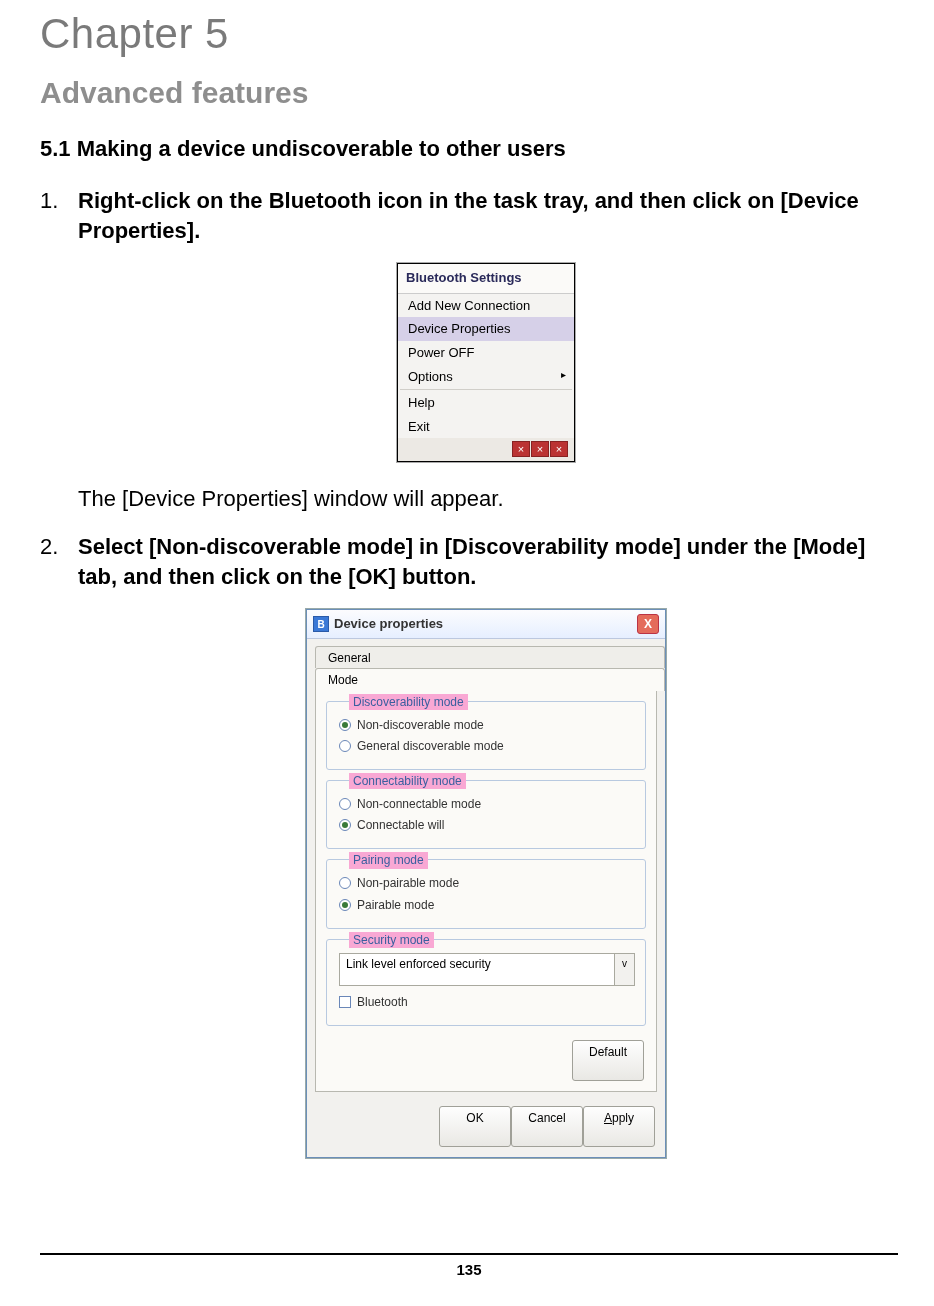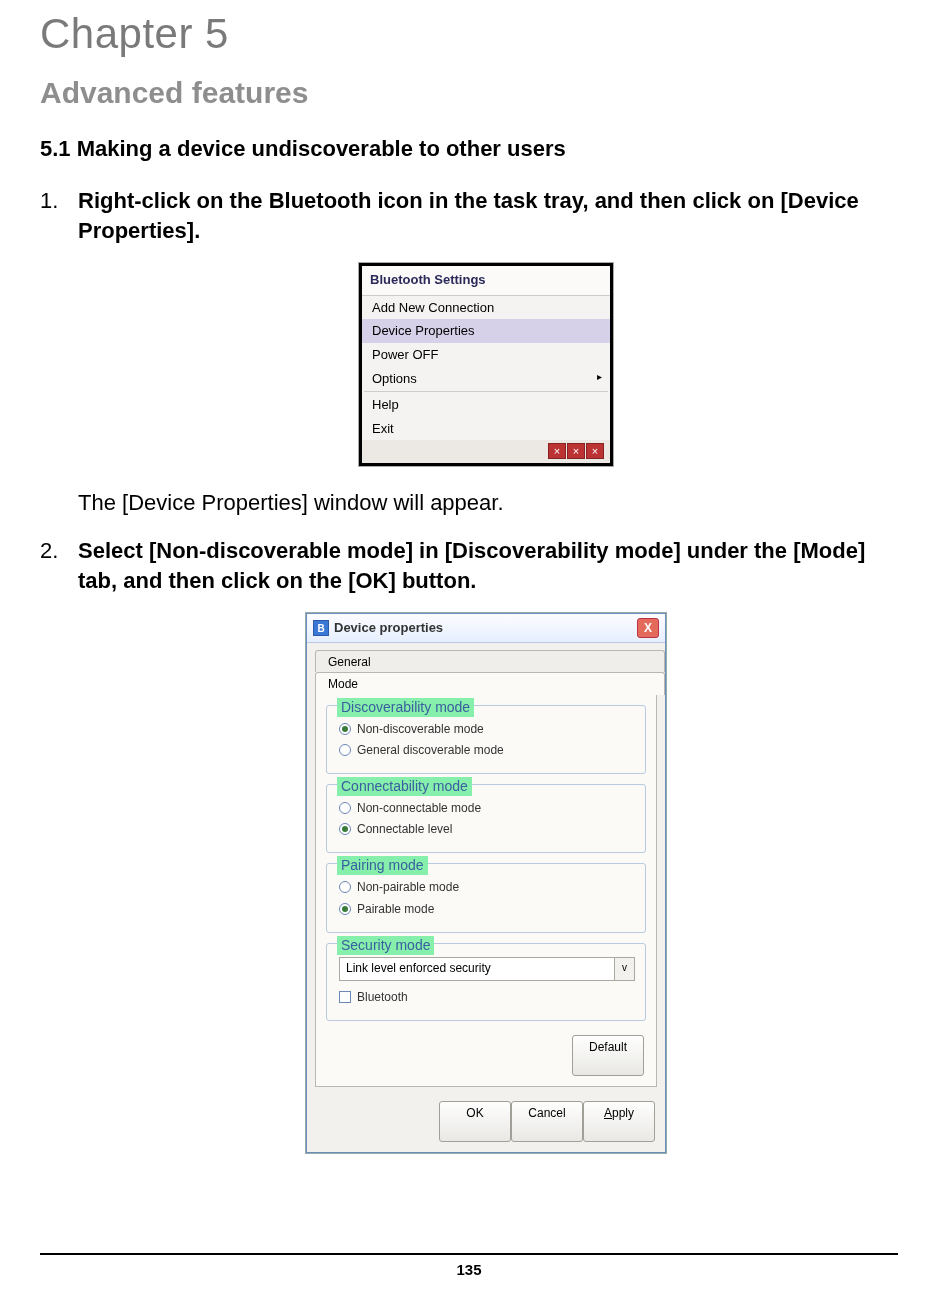--- a/index.html
+++ b/index.html
@@ -47,23 +47,23 @@
       top: 0;
       font-weight: normal;
     }
     .bold { font-weight: bold; }
     .step-body { font-size: 22px; margin-top: 18px; margin-bottom: 18px; }
     .img-wrap { text-align: center; margin: 18px 0 22px 0; }
 
     
     .ctx-frame {
       display: inline-block;
-      border: 3px solid #000000;
+      border: 1px solid #000000;
       background: #f4f3f1;
-      width: 254px;
+      width: 178px;
       text-align: left;
       box-shadow: 0 0 0 1px #aaa;
     }
     .ctx-title {
       font-size: 13px;
       font-weight: bold;
       padding: 5px 8px 6px 8px;
       color: #2a2a5a;
       border-bottom: 1px solid #ccc;
       background: #fbfaf8;
@@ -141,24 +141,24 @@
     .fieldset {
       border: 1px solid #b8c9e0;
       border-radius: 3px;
       padding: 10px 10px 10px 12px;
       margin-bottom: 10px;
       position: relative;
       background: #fbfaf7;
     }
     .legend {
       position: absolute;
-      top: -8px; left: 10px;
-      background: #86efac;
+      top: -8px; left: 22px;
+      background: #f9a8d4;
       padding: 0 4px;
-      font-size: 14px;
+      font-size: 12px;
       color: #3a5f9f;
     }
     .radio-row, .check-row {
       display: flex; align-items: center; gap: 6px;
       font-size: 12px; margin: 5px 0; color: #333;
     }
     .radio {
       width: 12px; height: 12px; border: 1px solid #6a87b8; border-radius: 50%;
       display: inline-flex; align-items: center; justify-content: center; background: #fff;
     }
@@ -166,21 +166,21 @@
       content: ""; width: 6px; height: 6px; background: #3a7a3a; border-radius: 50%;
     }
     .checkbox {
       width: 12px; height: 12px; border: 1px solid #6a87b8; background: #fff;
     }
     .select-row {
       display: flex; align-items: stretch; margin: 3px 0 8px 0;
     }
     .select-input {
       flex: 1; border: 1px solid #a9a99f; background: #fff;
-      font-size: 12px; padding: 2px 6px; height: 24px; line-height: 17px;
+      font-size: 12px; padding: 2px 6px; height: 33px; line-height: 17px;
     }
     .select-btn {
       width: 20px; border: 1px solid #a9a99f; border-left: none;
       background: #f2f1ee; text-align: center; font-size: 10px; line-height: 19px;
     }
     .default-row {
       display: flex; justify-content: flex-end; padding: 4px 2px 2px 2px;
     }
     .win-btn {
       min-width: 72px; height: 41px;
@@ -273,21 +273,21 @@
           </div>
 
           <div class="fieldset">
             <div class="legend">Connectability mode</div>
             <div class="radio-row">
               <span class="radio"></span>
               <span>Non-connectable mode</span>
             </div>
             <div class="radio-row">
               <span class="radio sel"></span>
-              <span>Connectable level</span>
+              <span>Connectable will</span>
             </div>
           </div>
 
           <div class="fieldset">
             <div class="legend">Pairing mode</div>
             <div class="radio-row">
               <span class="radio"></span>
               <span>Non-pairable mode</span>
             </div>
             <div class="radio-row">

